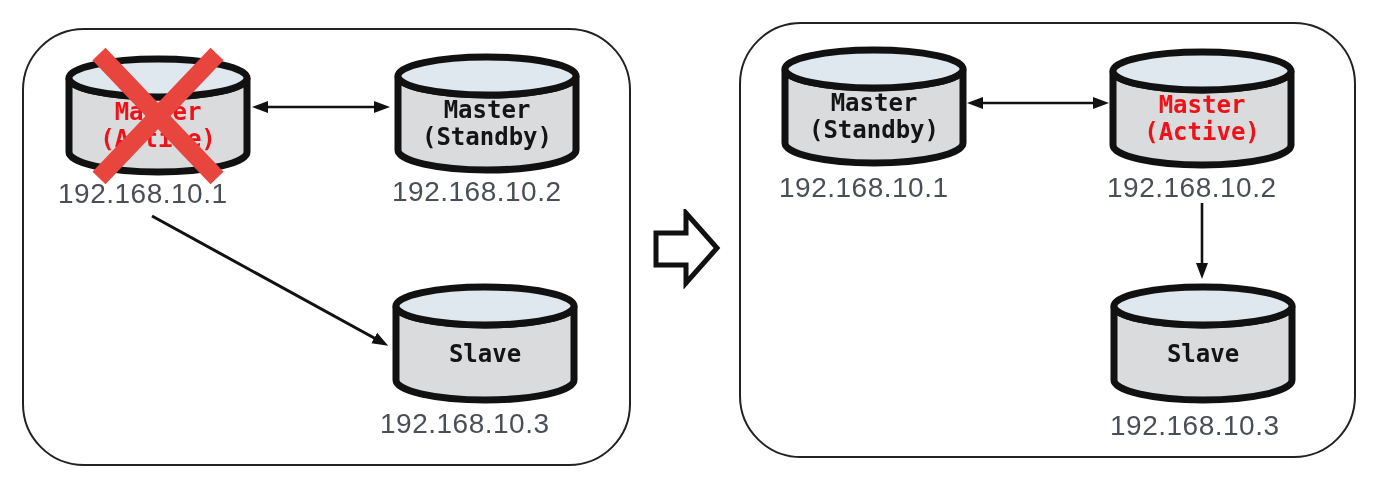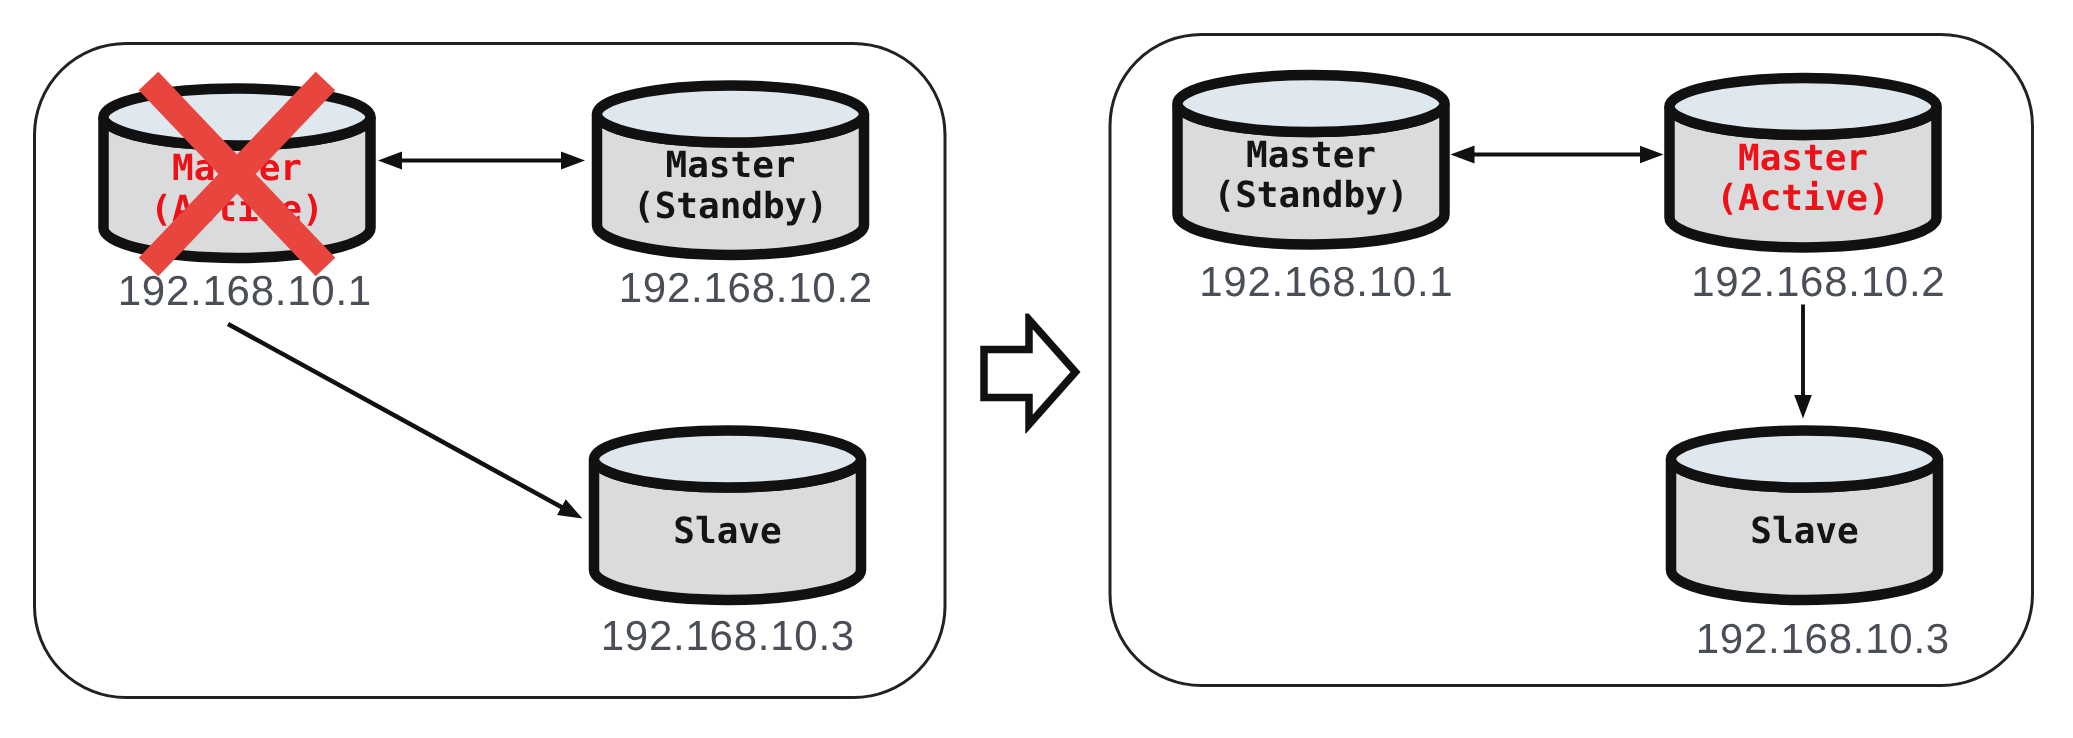--- a/index.html
+++ b/index.html
@@ -23,21 +23,21 @@
   .node-label{
     position:absolute;left:0;right:0;top:26px;height:96px;
     display:flex;flex-direction:column;align-items:center;justify-content:center;
     font-family:"DejaVu Sans Mono", monospace;
     font-weight:bold;font-size:24px;line-height:27px;
     color:#141414;white-space:nowrap;
   }
   .node-label span{display:block;}
   .node-label.red{color:#ee1117;}
   .ip{
-    position:absolute;width:190px;text-align:right;
+    position:absolute;width:190px;text-align:left;
     font-family:"Liberation Sans", sans-serif;
     font-size:28px;font-weight:400;letter-spacing:0.5px;
     color:#4a4f57;white-space:nowrap;
   }
   .fail-x{position:absolute;left:26px;top:-6px;}
   .fail-x line{stroke:#e8453e;stroke-width:18;stroke-linecap:butt;}
   .arrow-svg{position:absolute;overflow:visible;}
   .conn{stroke:#111111;fill:none;}
   .transition{position:absolute;}
   .transition polygon{fill:#ffffff;stroke:#111111;stroke-width:5;stroke-linejoin:miter;}

